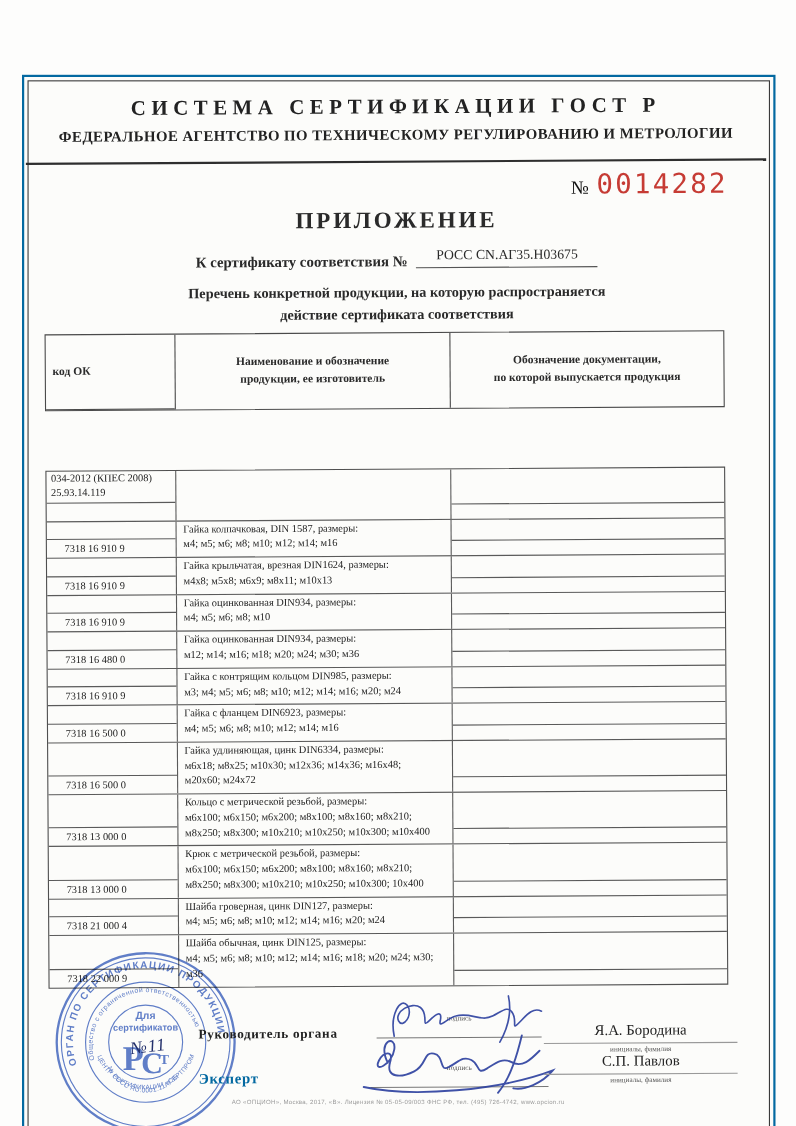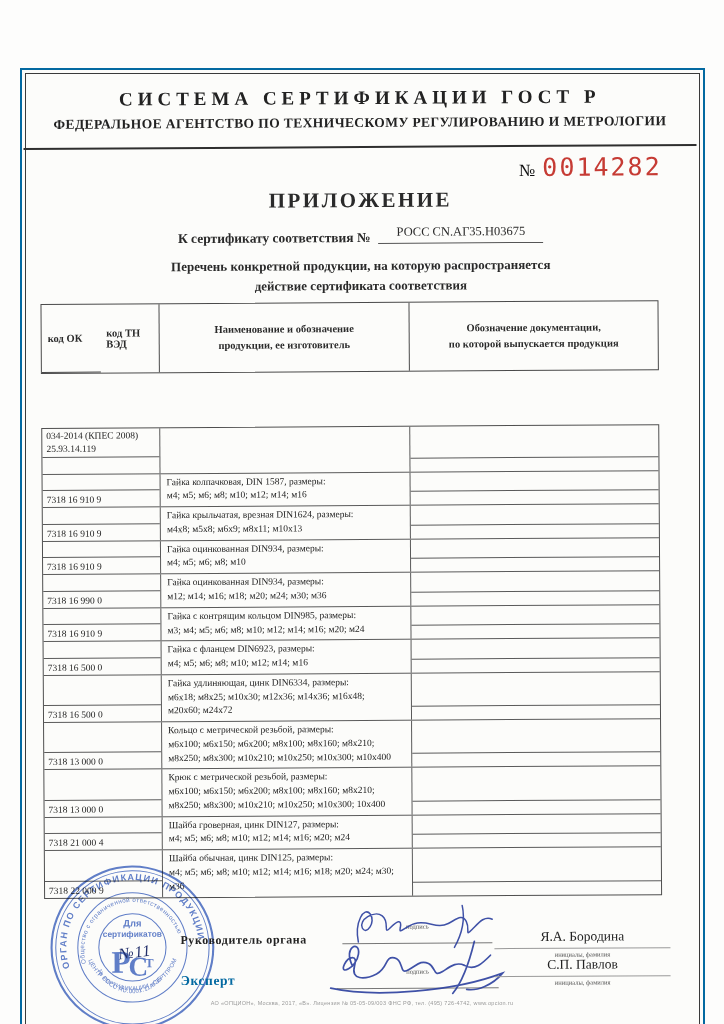--- a/index.html
+++ b/index.html
@@ -40,21 +40,21 @@
   .th-right{flex:1;display:flex;align-items:center;justify-content:center;text-align:center;
             white-space:pre-line;line-height:1.5;}
 
   
   .tbody{position:absolute;left:16px;top:352px;width:618px;border:1px solid #4f4f4f;box-sizing:border-box;
          font-size:9.5px;color:#232323;}
   .trow{display:flex;border-bottom:1px solid #5a5a5a;}
   .trow:last-child{border-bottom:none;}
   .c-left{width:118px;border-right:1px solid #5a5a5a;display:flex;flex-direction:column;box-sizing:border-box;}
   .c-left .sub-top{flex:1;border-bottom:1px solid #5a5a5a;padding:1px 4px;min-height:11px;white-space:pre-line;line-height:1.35;}
-  .c-left .sub-bot{padding:1px 4px 2px;min-height:13px;display:flex;align-items:flex-end;}
+  .c-left .sub-bot{padding:1px 16px 2px;min-height:13px;display:flex;align-items:flex-end;}
   .c-mid{width:250px;border-right:1px solid #5a5a5a;padding:2px 6px 3px;box-sizing:border-box;
          white-space:pre-line;line-height:1.45;}
   .c-right{flex:1;display:flex;flex-direction:column;}
   .c-right .sub-top{flex:1;border-bottom:1px solid #5a5a5a;min-height:11px;}
   .c-right .sub-bot{min-height:13px;}
 
   
   .stamp{position:absolute;left:20px;top:788px;width:168px;height:168px;opacity:0.88;
          mix-blend-mode:multiply;}
   .hand-no{position:absolute;left:90px;top:868px;font-style:italic;font-size:16px;color:#23306b;
@@ -100,32 +100,31 @@
         </div>
 
         <div class="subtitle">
           <div>Перечень конкретной продукции,  на которую распространяется</div>
           <div>действие сертификата соответствия</div>
         </div>
 
         <div class="thead">
           <div class="th-left">
             <div class="th-ok">код ОК</div>
-            <div class="th-tnved">код ТН ВЭД</div>
           </div>
           <div class="th-mid">Наименование и обозначение
 продукции, ее изготовитель</div>
           <div class="th-right">Обозначение документации,
 по которой выпускается продукция</div>
         </div>
 
         <div class="tbody">
   <div class="trow">
     <div class="c-left">
-      <div class="sub-top">034-2014 (КПЕС 2008)
+      <div class="sub-top">034-2012 (КПЕС 2008)
 25.93.14.119</div>
       <div class="sub-bot"></div>
     </div>
     <div class="c-mid"></div>
     <div class="c-right">
       <div class="sub-top"></div>
       <div class="sub-bot"></div>
     </div>
   </div>
 
@@ -164,21 +163,21 @@
 м4; м5; м6; м8; м10</div>
     <div class="c-right">
       <div class="sub-top"></div>
       <div class="sub-bot"></div>
     </div>
   </div>
 
   <div class="trow">
     <div class="c-left">
       <div class="sub-top"></div>
-      <div class="sub-bot">7318 16 990 0</div>
+      <div class="sub-bot">7318 16 480 0</div>
     </div>
     <div class="c-mid">Гайка оцинкованная DIN934, размеры:
 м12; м14; м16; м18; м20; м24; м30; м36</div>
     <div class="c-right">
       <div class="sub-top"></div>
       <div class="sub-bot"></div>
     </div>
   </div>
 
   <div class="trow">

